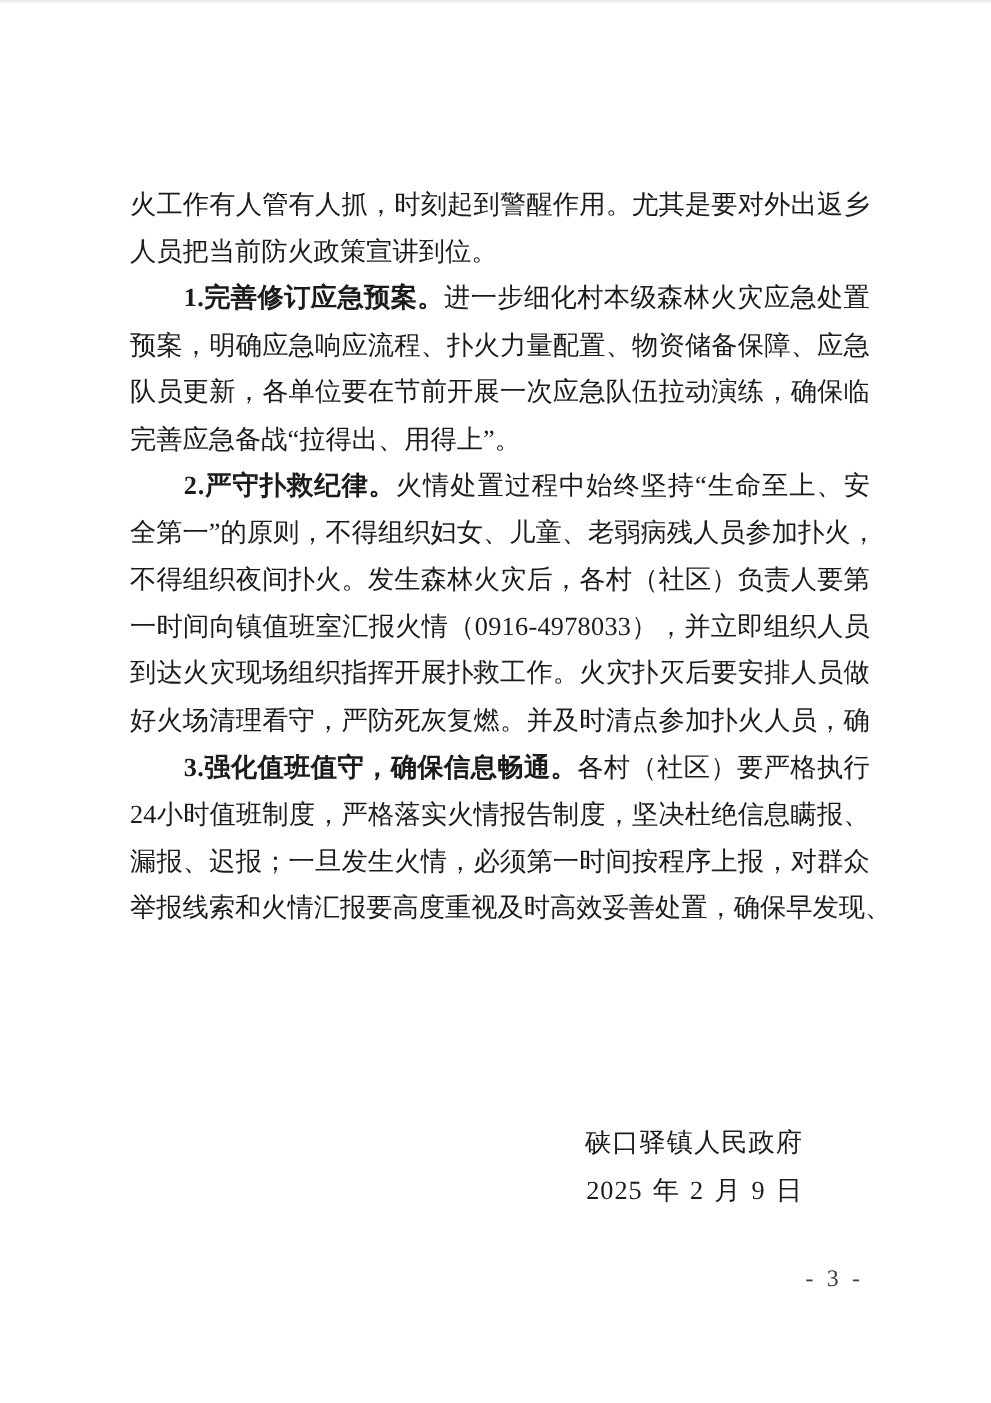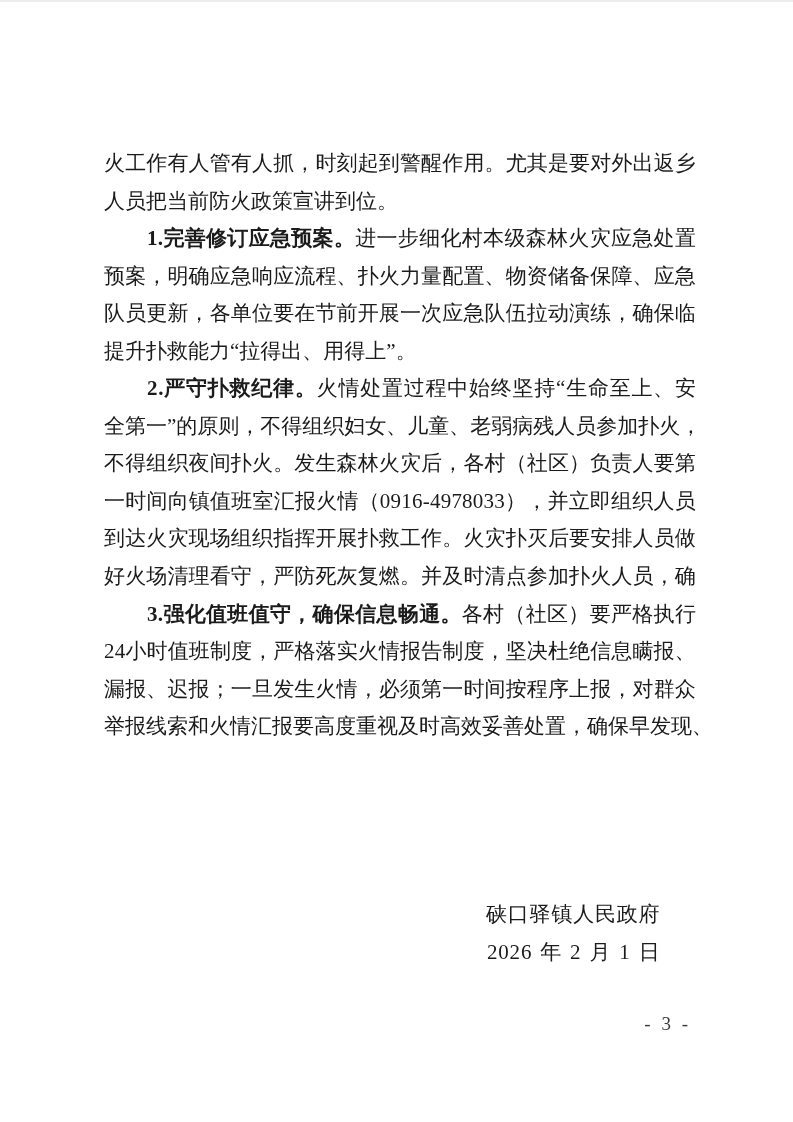--- a/index.html
+++ b/index.html
@@ -45,21 +45,20 @@
     font-weight: 700;
     font-size: 22.5px;
     letter-spacing: 1.5px;
   }
   .signature-line {
     position: absolute;
     font-size: 21px;
     line-height: 27px;
     letter-spacing: 0.8px;
     white-space: pre;
-    margin-left: 18px;
   }
   #sig-author { left: 468px; top: 901px; }
   #sig-date   { left: 469px; top: 939px; word-spacing: 2px; }
   .page-number {
     position: absolute;
     top: 1013px;
     right: 105px;
     font-size: 19px;
     color: #3c3c3c;
     word-spacing: 6px;
@@ -185,21 +184,21 @@
       <span class="char">伍</span>
       <span class="char">拉</span>
       <span class="char">动</span>
       <span class="char">演</span>
       <span class="char">练</span>
       <span class="char">，</span>
       <span class="char">确</span>
       <span class="char">保</span>
       <span class="char">临</span>
     </div>
-    <div class="doc-line"><span class="seg">提升扑救能力“拉得出、用得上”。</span></div>
+    <div class="doc-line"><span class="seg">完善应急备战“拉得出、用得上”。</span></div>
     <div class="doc-line justify indent">
       <span class="char bold">2</span>
       <span class="char bold">.</span>
       <span class="char bold">严</span>
       <span class="char bold">守</span>
       <span class="char bold">扑</span>
       <span class="char bold">救</span>
       <span class="char bold">纪</span>
       <span class="char bold">律</span>
       <span class="char bold">。</span>
@@ -498,15 +497,15 @@
       <span class="char">保</span>
       <span class="char">早</span>
       <span class="char">发</span>
       <span class="char">现</span>
       <span class="char">、</span>
     </div>
   </div>
 
 <div class="signature-line" id="sig-author">硖口驿镇人民政府</div>
 
-<div class="signature-line" id="sig-date">2026 年 2 月 1 日</div>
+<div class="signature-line" id="sig-date">2025 年 2 月 9 日</div>
 
 <div class="page-number">- 3 -</div>
 
 </body></html>

